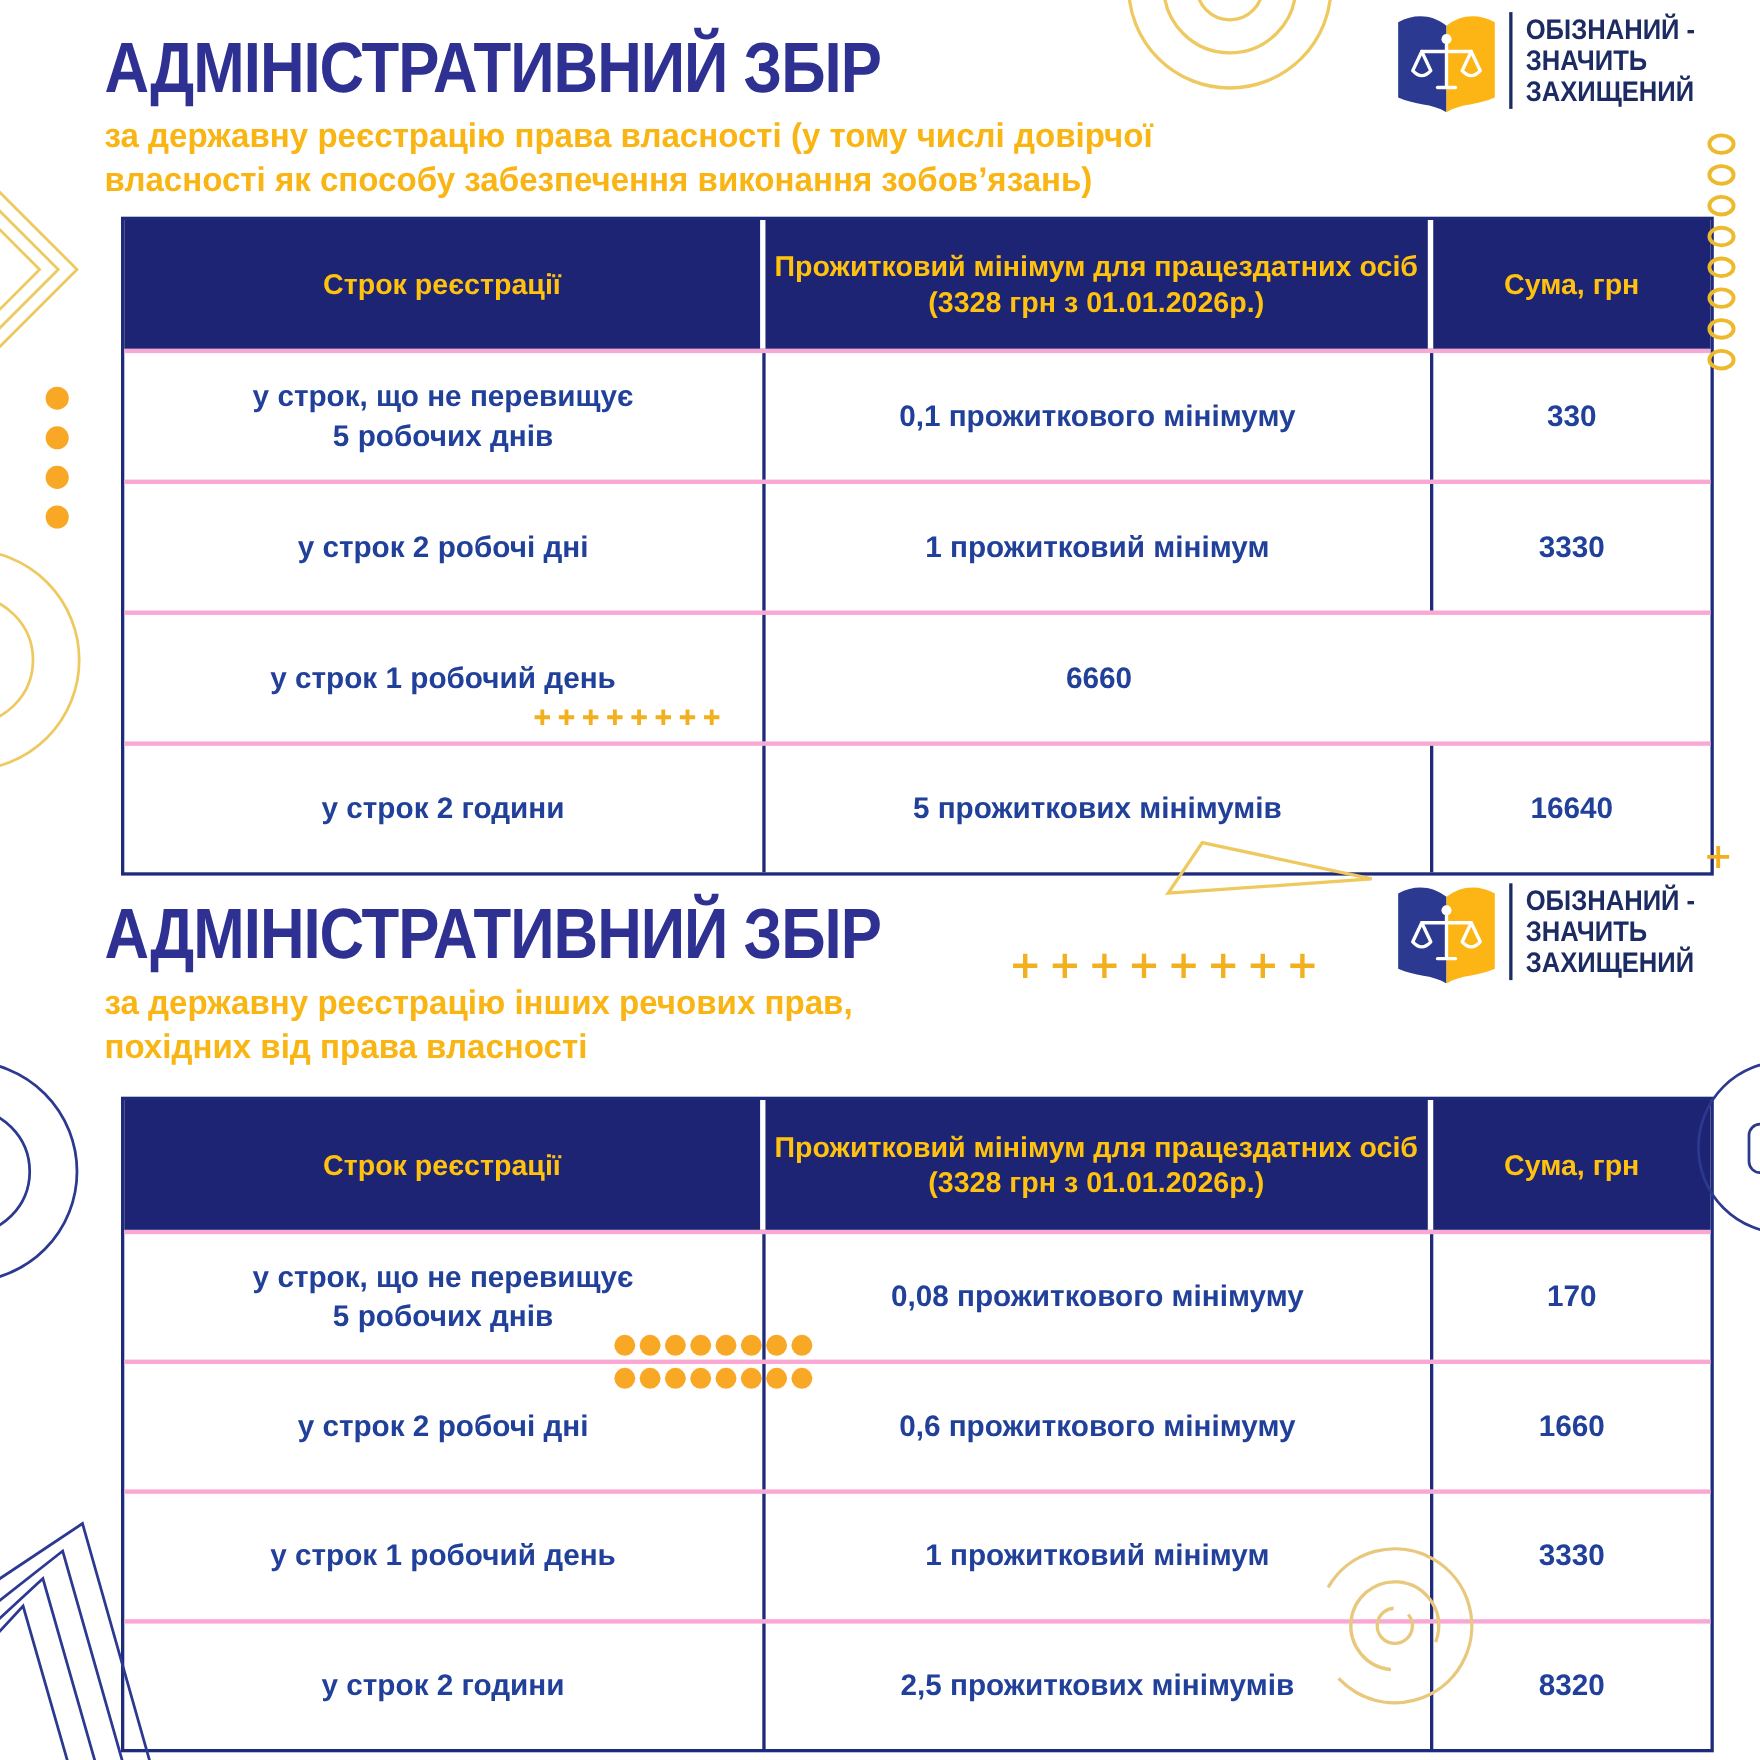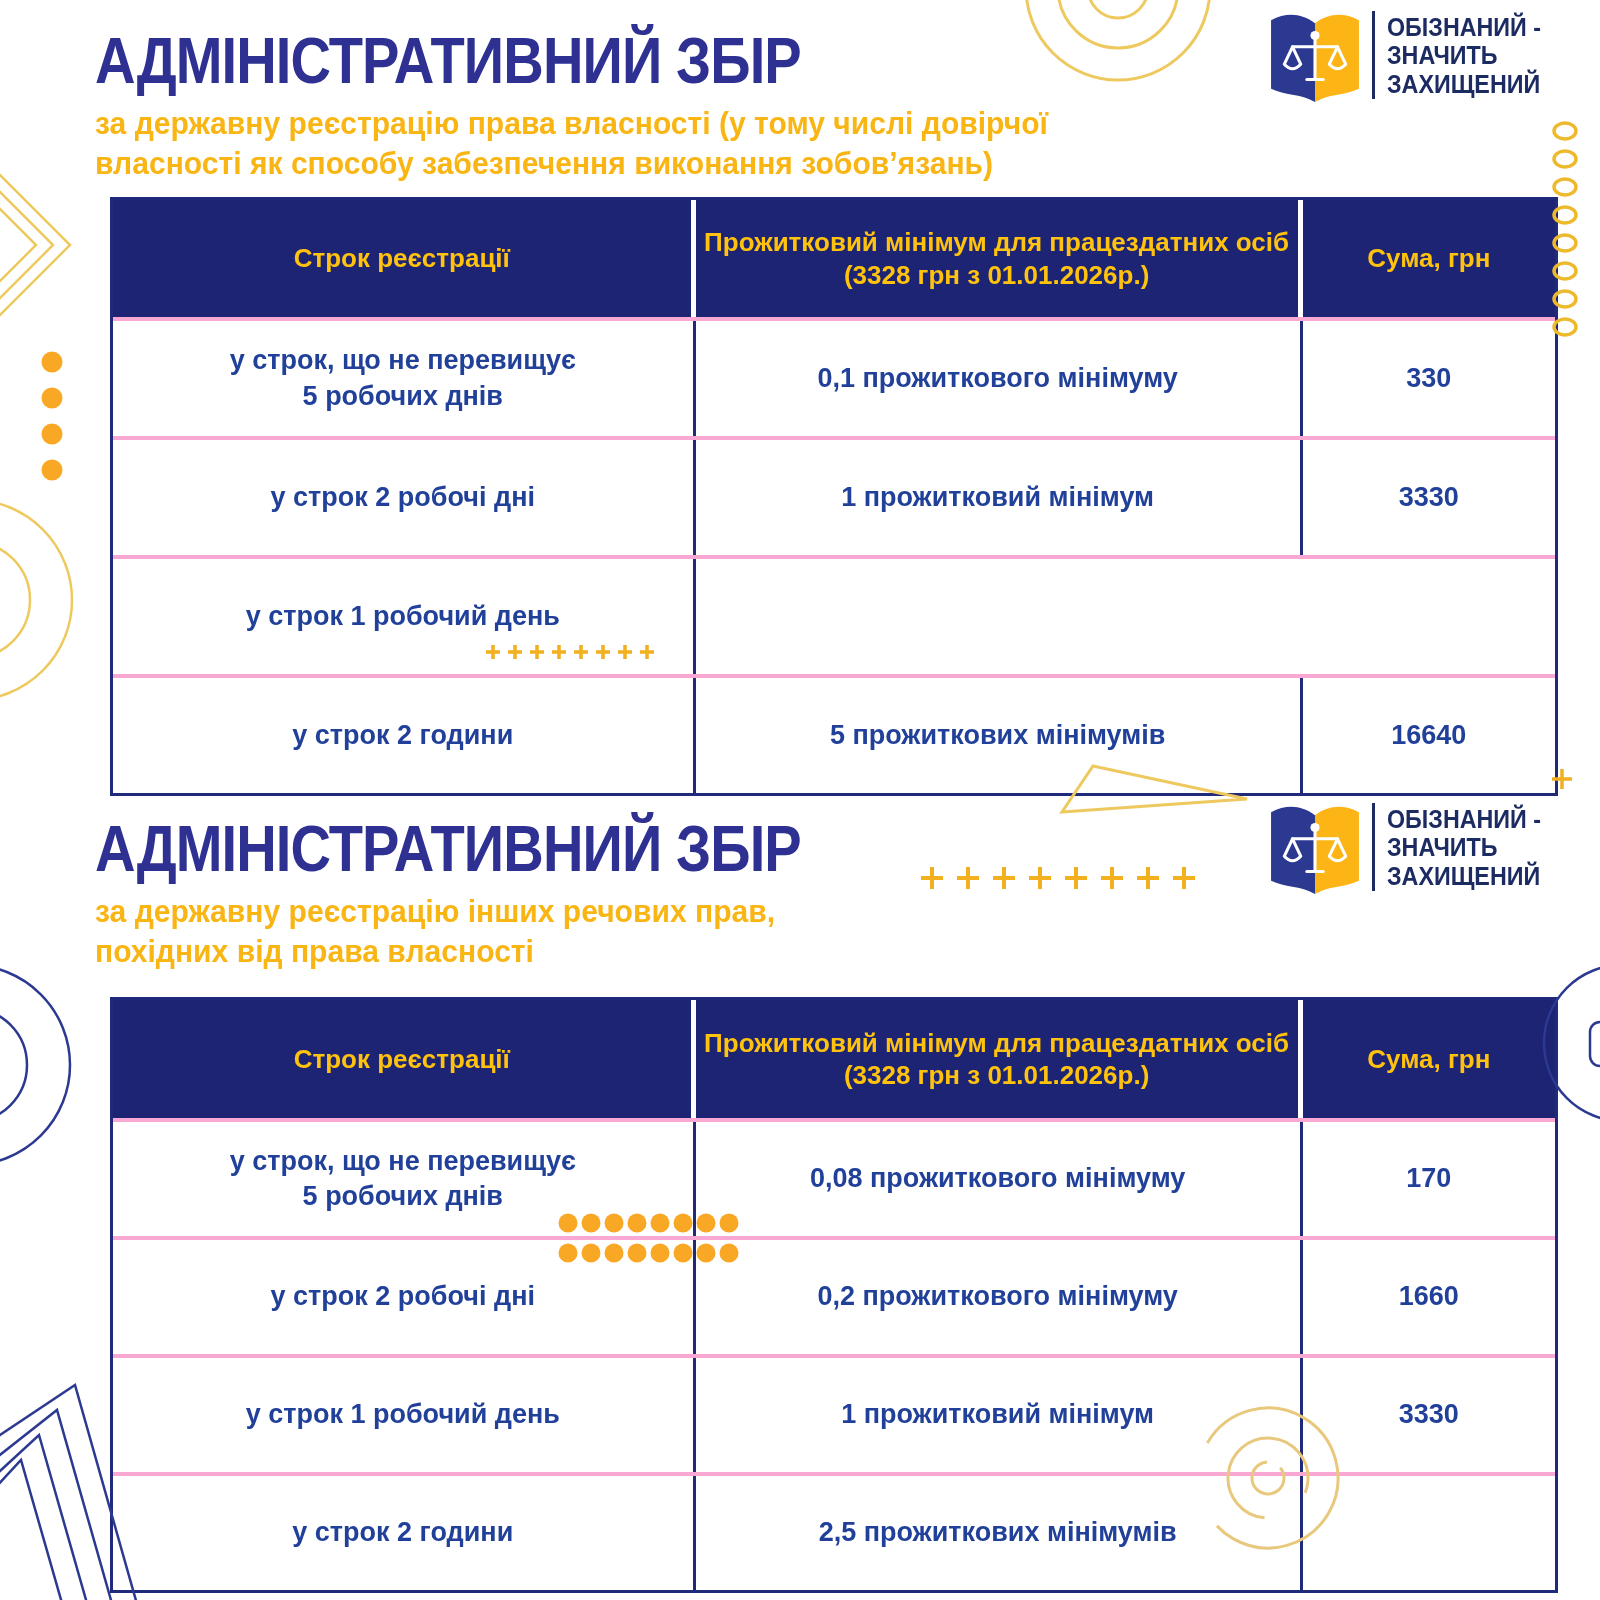--- a/index.html
+++ b/index.html
@@ -194,20 +194,21 @@
         <div class="cell c2">0,1 прожиткового мінімуму</div>
         <div class="cell c3">330</div>
       </div>
       <div class="t-row">
         <div class="cell c1">у строк 2 робочі дні</div>
         <div class="cell c2">1 прожитковий мінімум</div>
         <div class="cell c3">3330</div>
       </div>
       <div class="t-row">
         <div class="cell c1">у строк 1 робочий день</div>
+        <div class="cell c3">6660</div>
       </div>
       <div class="t-row">
         <div class="cell c1">у строк 2 години</div>
         <div class="cell c2">5 прожиткових мінімумів</div>
         <div class="cell c3">16640</div>
       </div>
     </div>
   </div>
 
   <div class="title" style="top:812px;">АДМІНІСТРАТИВНИЙ ЗБІР</div>
@@ -244,28 +245,29 @@
     </div>
     <div class="t-body">
       <div class="t-row">
         <div class="cell c1">у строк, що не перевищує
 5 робочих днів</div>
         <div class="cell c2">0,08 прожиткового мінімуму</div>
         <div class="cell c3">170</div>
       </div>
       <div class="t-row">
         <div class="cell c1">у строк 2 робочі дні</div>
-        <div class="cell c2">0,2 прожиткового мінімуму</div>
+        <div class="cell c2">0,6 прожиткового мінімуму</div>
         <div class="cell c3">1660</div>
       </div>
       <div class="t-row">
         <div class="cell c1">у строк 1 робочий день</div>
         <div class="cell c2">1 прожитковий мінімум</div>
         <div class="cell c3">3330</div>
       </div>
       <div class="t-row">
         <div class="cell c1">у строк 2 години</div>
         <div class="cell c2">2,5 прожиткових мінімумів</div>
+        <div class="cell c3">8320</div>
       </div>
     </div>
   </div>
 
 </div>
 
 </body></html>

